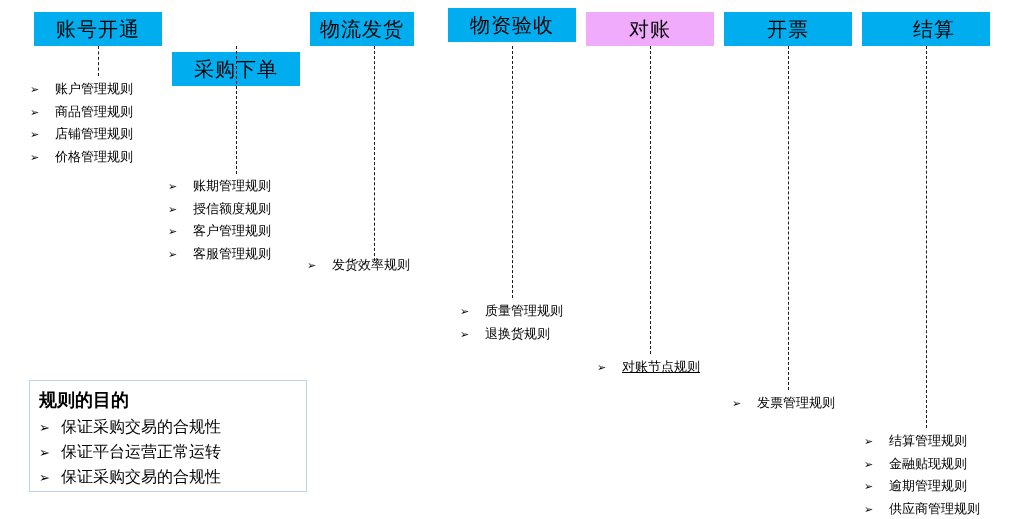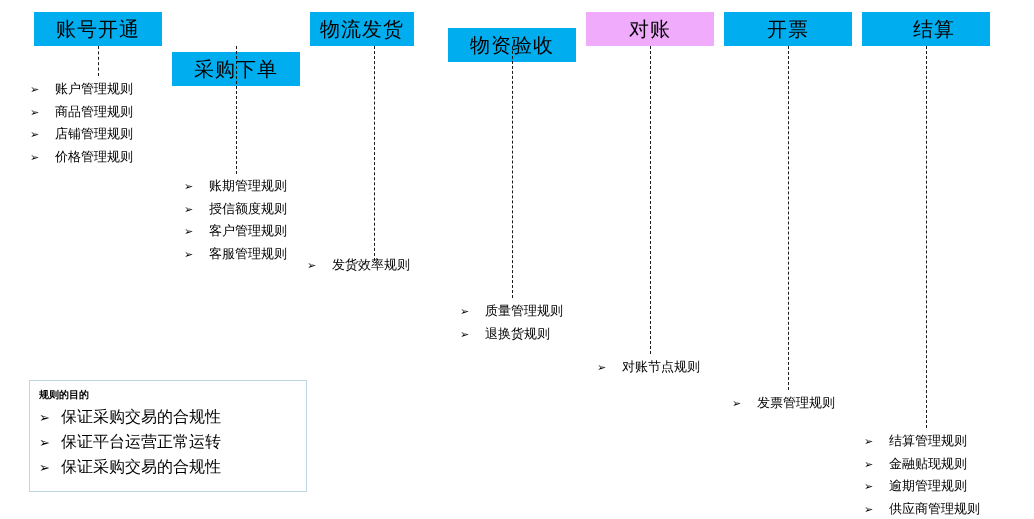--- a/index.html
+++ b/index.html
@@ -51,21 +51,21 @@
     position: absolute;
     left: 29px;
     top: 380px;
     width: 278px;
     height: 112px;
     box-sizing: border-box;
     background: #ffffff;
     padding: 7px 0 0 9px;
   }
   #purpose-title {
-    font-size: 10px;
+    font-size: 18px;
     font-weight: bold;
     color: #000000;
     margin: 0 0 3px 0;
   }
   ul.purpose-list {
     margin: 0;
     padding: 0;
     list-style: none;
     font-size: 16px;
     line-height: 24px;
@@ -102,55 +102,55 @@
         <li><span class="bullet">➢</span><span class="rule-text">店铺管理规则</span></li>
         <li><span class="bullet">➢</span><span class="rule-text">价格管理规则</span></li>
       </ul>
     </div>
 
     <div class="stage-col">
       <div class="stage-box" style="left: 172px; top: 12px; width: 128px; height: 34px; background: rgb(0, 174, 239); color: rgb(0, 0, 0); margin-top: 40px;">
         <span class="stage-label">采购下单</span>
       </div>
       <div class="stage-line" style="left: 236px; top: 46px; height: 128px; border-left-color: rgb(26, 26, 26);"></div>
-      <ul class="rules" style="left: 168px; top: 175px; margin-left: 16px;">
+      <ul class="rules" style="left: 168px; top: 175px;">
         <li><span class="bullet">➢</span><span class="rule-text">账期管理规则</span></li>
         <li><span class="bullet">➢</span><span class="rule-text">授信额度规则</span></li>
         <li><span class="bullet">➢</span><span class="rule-text">客户管理规则</span></li>
         <li><span class="bullet">➢</span><span class="rule-text">客服管理规则</span></li>
       </ul>
     </div>
 
     <div class="stage-col">
       <div class="stage-box" style="left: 310px; top: 12px; width: 104px; height: 34px; background: rgb(0, 174, 239); color: rgb(0, 0, 0); justify-content: center;">
         <span class="stage-label">物流发货</span>
       </div>
       <div class="stage-line" style="left: 374px; top: 46px; height: 215px; border-left-color: rgb(26, 26, 26);"></div>
       <ul class="rules" style="left: 307px; top: 254px;">
         <li><span class="bullet">➢</span><span class="rule-text">发货效率规则</span></li>
       </ul>
     </div>
 
     <div class="stage-col">
-      <div class="stage-box" style="left: 448px; top: 28px; width: 128px; height: 34px; background: rgb(0, 174, 239); color: rgb(0, 0, 0);">
+      <div class="stage-box" style="left: 448px; top: 8px; width: 128px; height: 34px; background: rgb(0, 174, 239); color: rgb(0, 0, 0);">
         <span class="stage-label">物资验收</span>
       </div>
       <div class="stage-line" style="left: 512px; top: 46px; height: 252px; border-left-color: rgb(26, 26, 26);"></div>
       <ul class="rules" style="left: 460px; top: 300px;">
         <li><span class="bullet">➢</span><span class="rule-text">质量管理规则</span></li>
         <li><span class="bullet">➢</span><span class="rule-text">退换货规则</span></li>
       </ul>
     </div>
 
     <div class="stage-col">
       <div class="stage-box" style="left: 586px; top: 12px; width: 128px; height: 34px; background: #f0abfc; color: rgb(0, 0, 0);">
         <span class="stage-label">对账</span>
       </div>
       <div class="stage-line" style="left: 650px; top: 46px; height: 308px; border-left-color: rgb(26, 26, 26);"></div>
-      <ul class="rules" style="left: 597px; top: 356px;">
+      <ul class="rules" style="left: 597px; top: 356px; text-decoration: underline;">
         <li><span class="bullet">➢</span><span class="rule-text">对账节点规则</span></li>
       </ul>
     </div>
 
     <div class="stage-col">
       <div class="stage-box" style="left: 724px; top: 12px; width: 128px; height: 34px; background: rgb(0, 174, 239); color: rgb(0, 0, 0);">
         <span class="stage-label">开票</span>
       </div>
       <div class="stage-line" style="left: 788px; top: 46px; height: 344px; border-left-color: rgb(26, 26, 26);"></div>
       <ul class="rules" style="left: 732px; top: 392px;">

